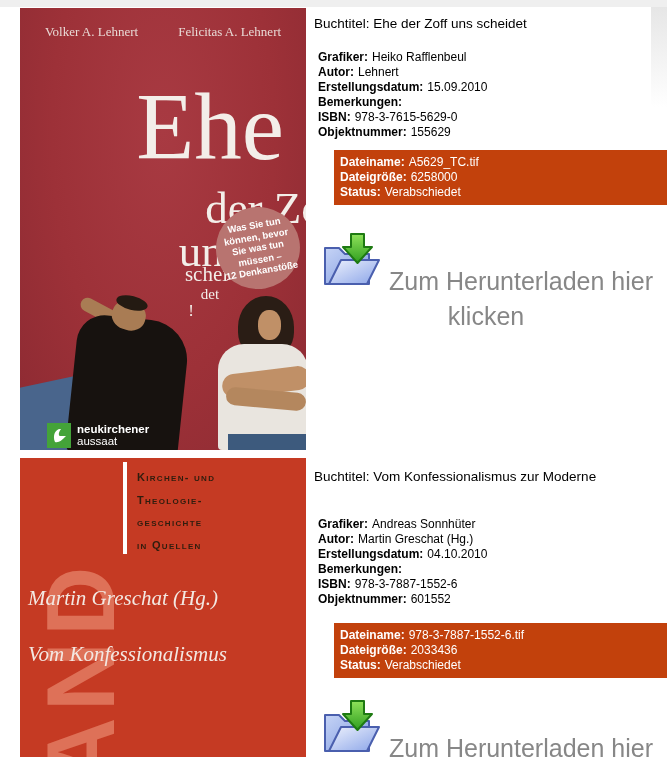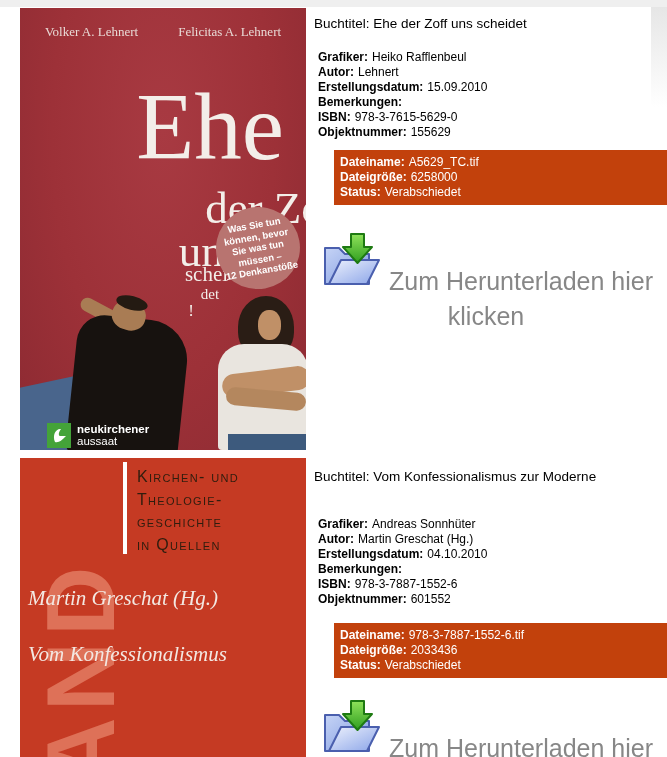--- a/index.html
+++ b/index.html
@@ -44,21 +44,21 @@
   #woman-jeans{left:208px;top:426px;width:98px;height:16px;background:#3d5a7d;}
   #logo-box{left:27px;top:415px;width:24px;height:25px;background:#44a339;}
   #logo-text{left:57px;top:415px;color:#fff;line-height:12px;font-size:11.5px;}
   #logo-text .b{font-weight:bold;}
   
   #cover2{left:20px;top:458px;width:286px;height:299px;background:#c53a23;}
   #band{left:2px;top:404px;width:410px;height:118px;transform:rotate(-90deg);
         transform-origin:top left;font-size:96px;font-weight:bold;color:#de7158;
         letter-spacing:6px;line-height:118px;}
   #vline{left:103px;top:4px;width:4px;height:92px;background:#fff;}
-  #series{left:117px;top:8px;font-size:16px;font-weight:normal;color:#2f1d0e;
+  #series{left:117px;top:8px;font-size:11px;font-weight:bold;color:#2f1d0e;
           font-variant:small-caps;letter-spacing:1.3px;line-height:22.5px;}
   .c2line{left:8px;color:#f3e8e2;font-family:"Liberation Serif",serif;font-style:italic;font-size:21px;}
   #c2-author{top:128px;}
   #c2-t1{top:184px;}
   #c2-t2{top:241px;}
   
   .booktitle{left:314px;color:#000;font-size:13.5px;font-weight:normal;line-height:17px;}
   #title2{width:300px;}
   .fields{left:318px;width:340px;font-size:12px;line-height:15px;color:#000;}
   .fields b{margin-right:4px;}

